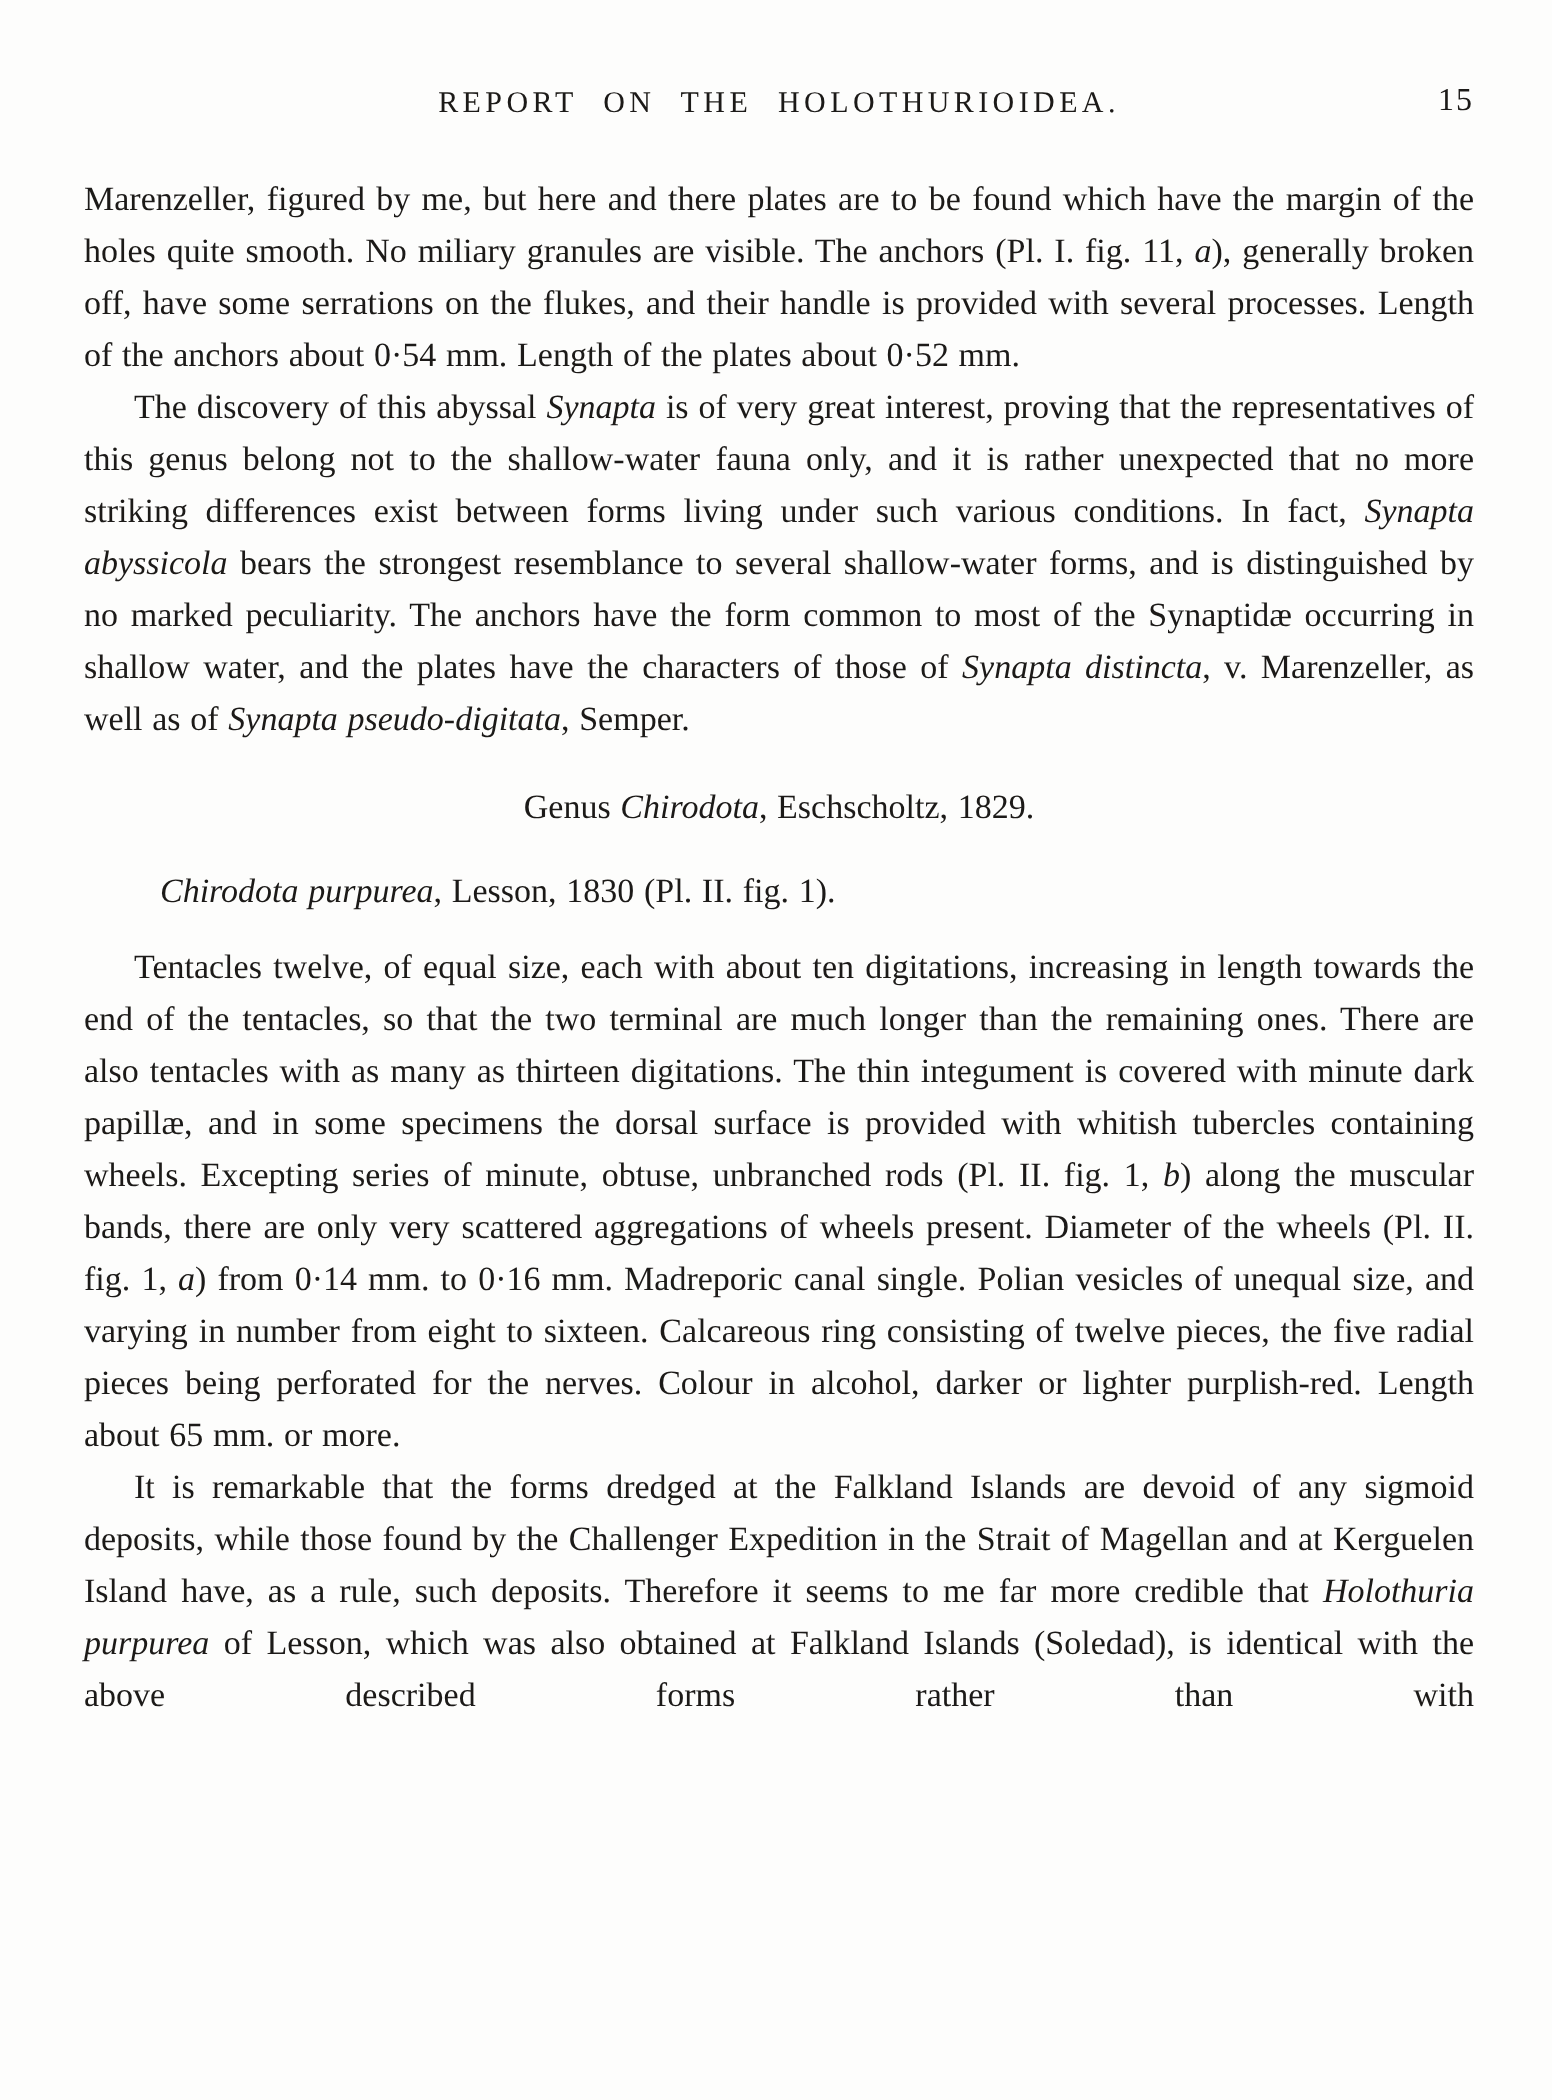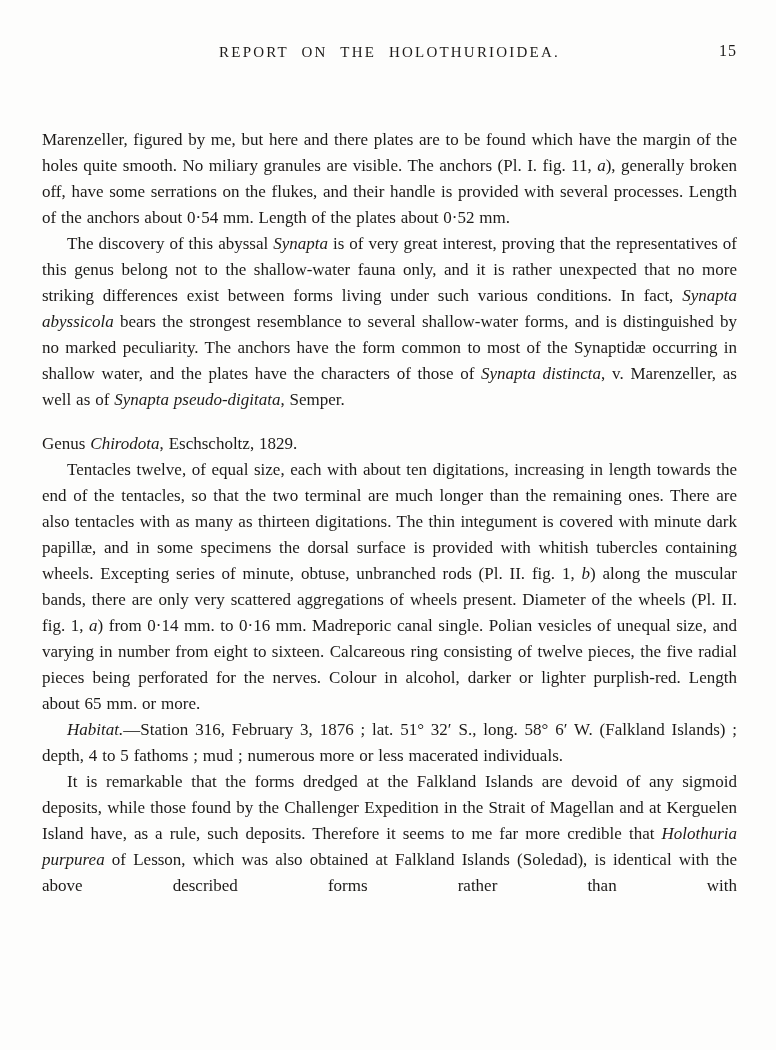--- a/index.html
+++ b/index.html
@@ -38,32 +38,31 @@
     right: 0;
     top: -2px;
     font-size: 16px;
     letter-spacing: 1px;
   }
   .text-block {
     position: absolute;
     top: 87px;
     left: 42px;
     width: 695px;
-    margin-top: 40px;
   }
   .text-block p {
     margin: 0;
     font-size: 17px;
     line-height: 26px;
     text-align: justify;
     word-spacing: 0.6px;
   }
   .text-block p.indent { text-indent: 25px; }
   .text-block p.heading {
-    text-align: left;
+    text-align: center;
     text-indent: 0;
     margin-top: 18px;
     margin-bottom: 0;
   }
   .text-block p.species {
     text-align: left;
     text-indent: 38px;
     margin-top: 16px;
     margin-bottom: 12px;
   }
@@ -75,17 +74,17 @@
 
 <div class="page">
   <div class="running-head">
     <span class="running-title">REPORT ON THE HOLOTHURIOIDEA.</span>
     <span class="page-number">15</span>
   </div>
   <div class="text-block">
       <p><span>Marenzeller, figured by me, but here and there plates are to be found which have the margin of the holes quite smooth.  No miliary granules are visible.  The anchors (Pl. I. fig. 11, </span><em>a</em><span>), generally broken off, have some serrations on the flukes, and their handle is provided with several processes.  Length of the anchors about 0·54 mm.  Length of the plates about 0·52 mm.</span></p>
       <p class="indent"><span>The discovery of this abyssal </span><em>Synapta</em><span> is of very great interest, proving that the representatives of this genus belong not to the shallow-water fauna only, and it is rather unexpected that no more striking differences exist between forms living under such various conditions.  In fact, </span><em>Synapta abyssicola</em><span> bears the strongest resemblance to several shallow-water forms, and is distinguished by no marked peculiarity.  The anchors have the form common to most of the Synaptidæ occurring in shallow water, and the plates have the characters of those of </span><em>Synapta distincta</em><span>, v. Marenzeller, as well as of </span><em>Synapta pseudo-digitata</em><span>, Semper.</span></p>
       <p class="heading"><span>Genus </span><em>Chirodota</em><span>, Eschscholtz, 1829.</span></p>
+      <p class="species"><em>Chirodota purpurea</em><span>, Lesson, 1830 (Pl. II. fig. 1).</span></p>
       <p class="indent"><span>Tentacles twelve, of equal size, each with about ten digitations, increasing in length towards the end of the tentacles, so that the two terminal are much longer than the remaining ones.  There are also tentacles with as many as thirteen digitations.  The thin integument is covered with minute dark papillæ, and in some specimens the dorsal surface is provided with whitish tubercles containing wheels.  Excepting series of minute, obtuse, unbranched rods (Pl. II. fig. 1, </span><em>b</em><span>) along the muscular bands, there are only very scattered aggregations of wheels present.  Diameter of the wheels (Pl. II. fig. 1, </span><em>a</em><span>) from 0·14 mm. to 0·16 mm.  Madreporic canal single.  Polian vesicles of unequal size, and varying in number from eight to sixteen.  Calcareous ring consisting of twelve pieces, the five radial pieces being perforated for the nerves.  Colour in alcohol, darker or lighter purplish-red.  Length about 65 mm. or more.</span></p>
-      <p class="indent"><em>Habitat.</em><span>—Station 316, February 3, 1876 ; lat. 51° 32′ S., long. 58° 6′ W. (Falkland Islands) ; depth, 4 to 5 fathoms ; mud ; numerous more or less macerated individuals.</span></p>
       <p class="indent fill-last"><span>It is remarkable that the forms dredged at the Falkland Islands are devoid of any sigmoid deposits, while those found by the Challenger Expedition in the Strait of Magellan and at Kerguelen Island have, as a rule, such deposits.  Therefore it seems to me far more credible that </span><em>Holothuria purpurea</em><span> of Lesson, which was also obtained at Falkland Islands (Soledad), is identical with the above described forms rather than with</span></p>
     </div>
 </div>
 
 </body></html>

